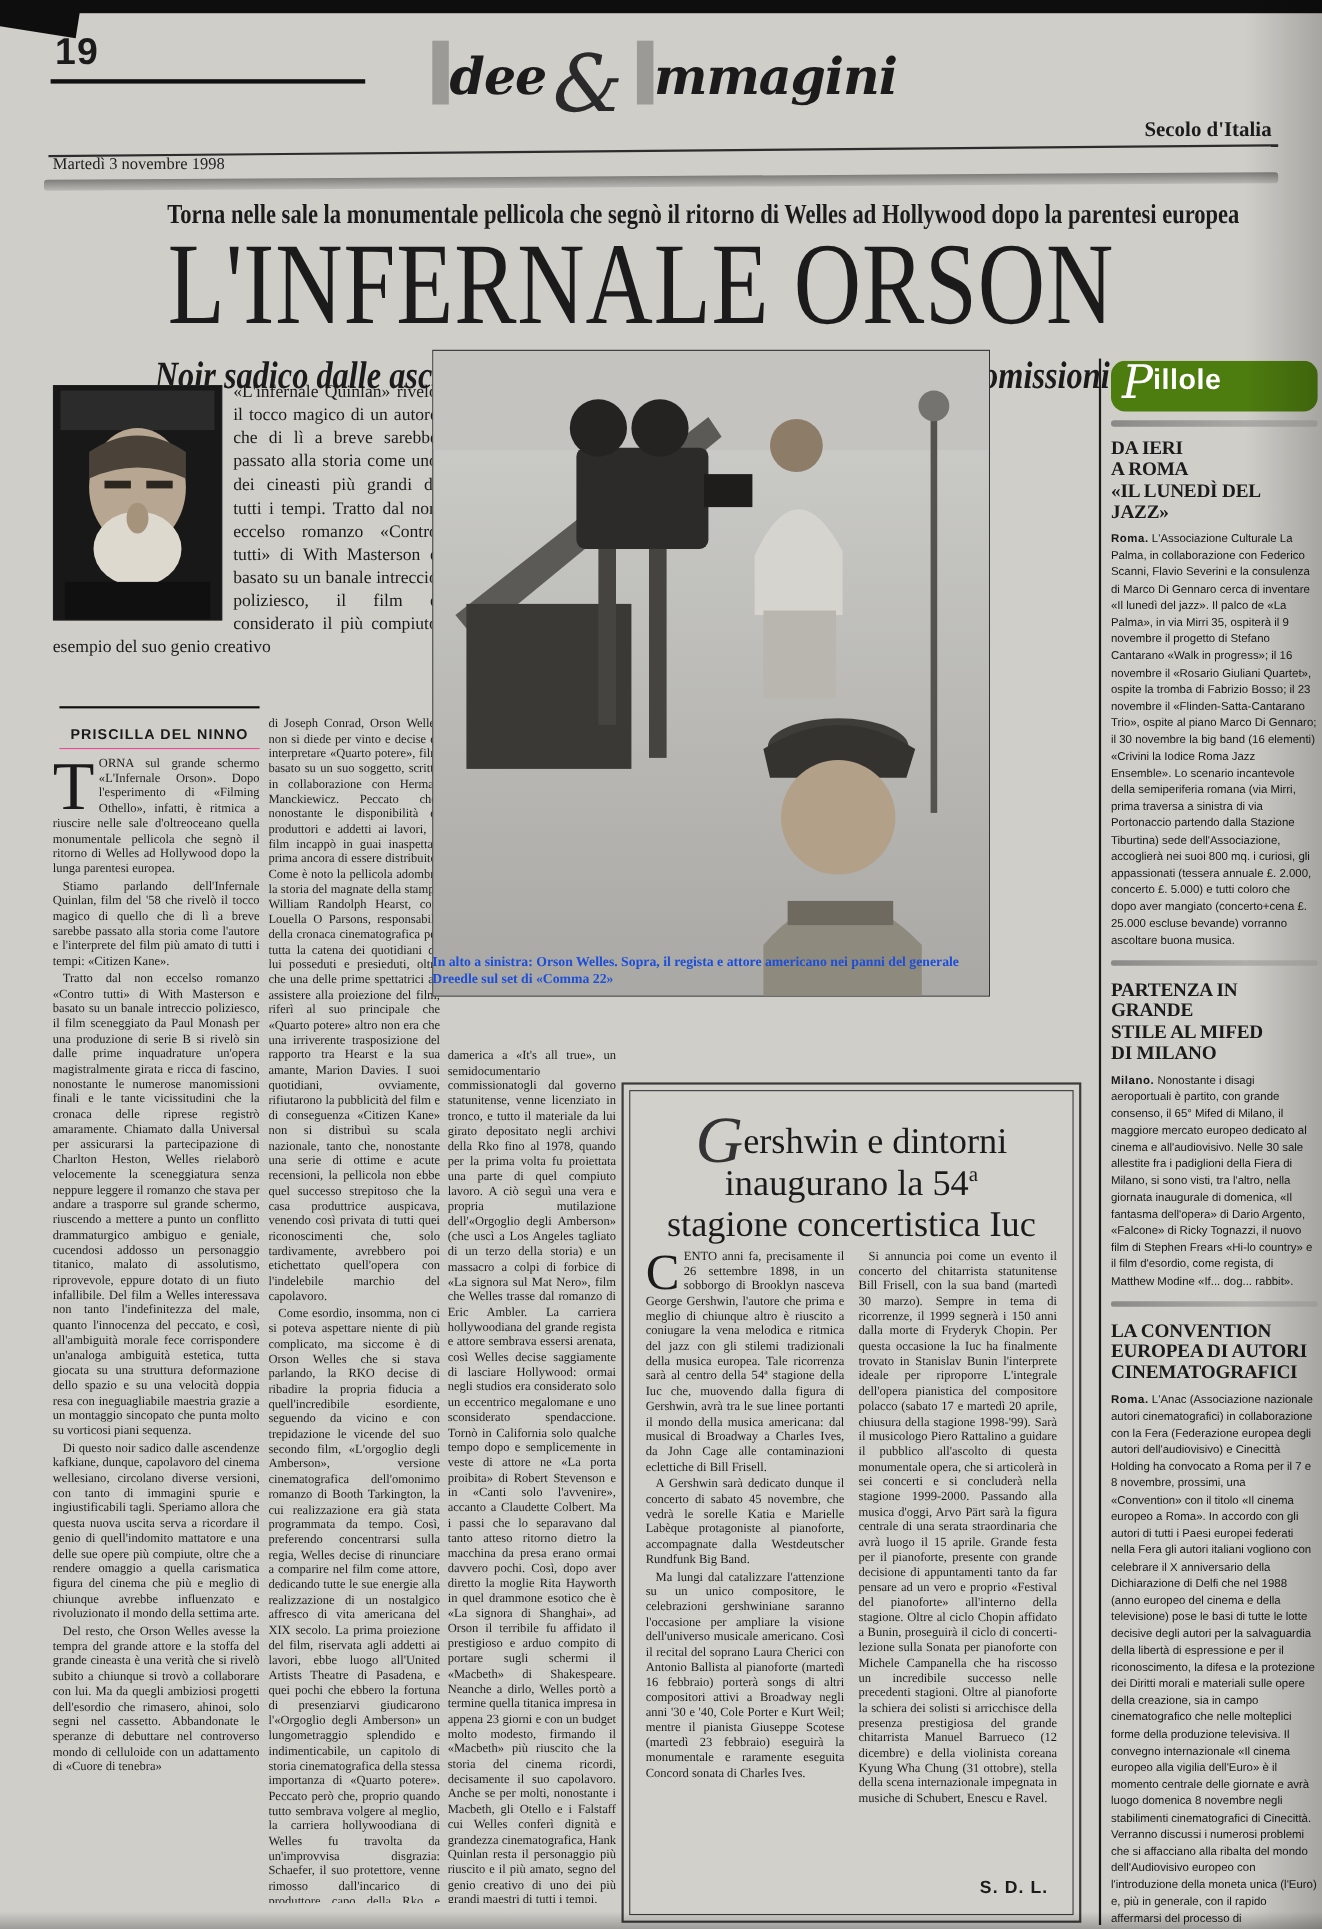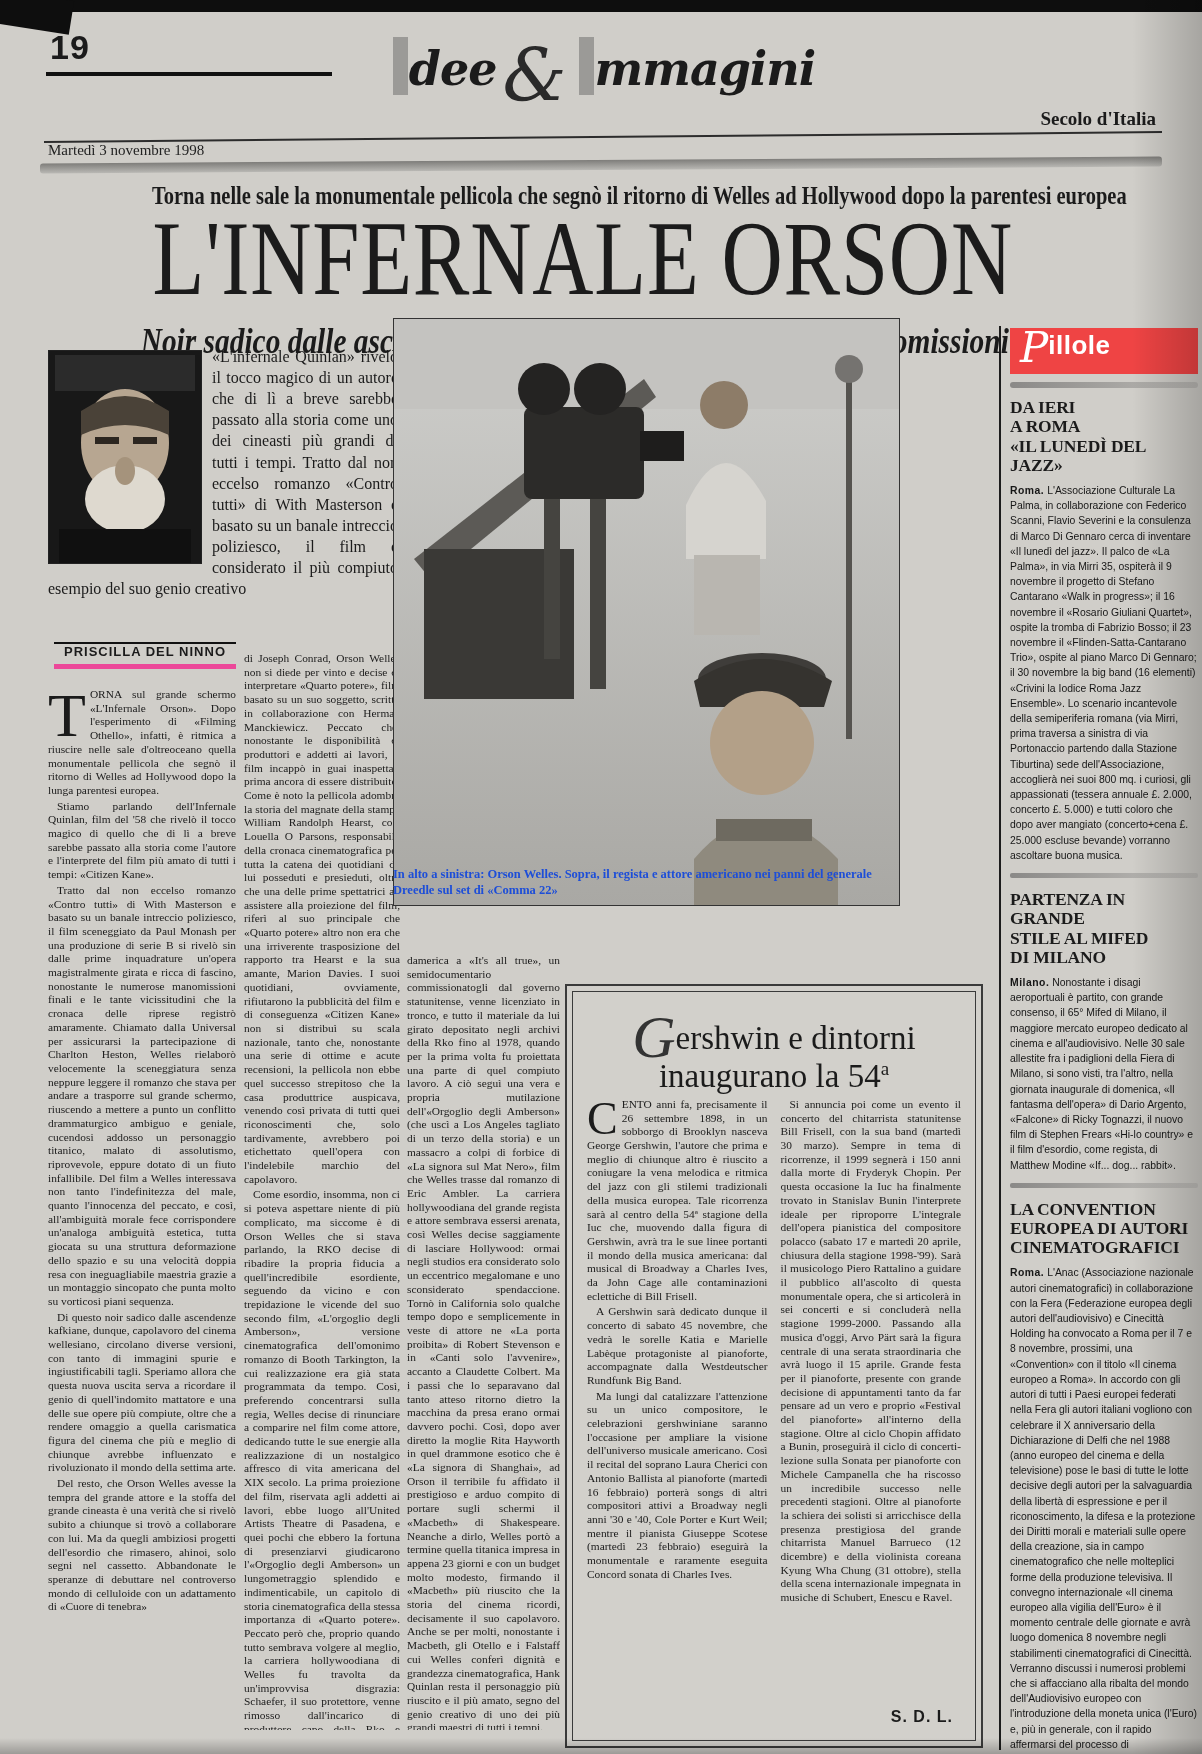--- a/index.html
+++ b/index.html
@@ -29,21 +29,21 @@
   .headline .condensed{transform:scaleX(0.80);}
   .subhead{position:absolute;left:45px;top:322px;width:1060px;text-align:center;font-size:35px;font-style:italic;font-weight:600;}
   .subhead .condensed{transform:scaleX(0.84);}
 
   
   .lead-block{position:absolute;left:48px;top:346px;width:350px;height:290px;font-size:16px;line-height:1.32;text-align:justify;overflow:hidden;}
   .portrait{float:left;width:152px;height:212px;margin:4px 10px 4px 0;border:1px solid #222;background:#151515;}
   .lead-block p{margin:0;}
 
   
-  .byline{position:absolute;left:54px;top:642px;width:182px;border-top:2px solid #111;border-bottom:5px solid #ec4899;padding:0 0 5px;text-align:center;font-family:"Liberation Sans",sans-serif;font-weight:bold;font-size:13px;letter-spacing:1px;}
+  .byline{position:absolute;left:54px;top:642px;width:182px;border-top:2px solid #111;border-bottom:1px solid #ec4899;padding:16px 0 5px;text-align:center;font-family:"Liberation Sans",sans-serif;font-weight:bold;font-size:13px;letter-spacing:1px;}
 
   
   .bodycol{position:absolute;font-size:11.4px;line-height:13.7px;text-align:justify;overflow:hidden;}
   .bodycol p{margin:0 0 2px 0;text-indent:9px;}
   .bodycol p.nofirst{text-indent:0;}
   .col1{left:48px;top:688px;width:188px;height:1042px;}
   .col2{left:244px;top:652px;width:156px;height:1078px;}
   .col3{left:407px;top:954px;width:153px;height:776px;}
   .dropcap{float:left;font-size:62px;line-height:50px;padding:2px 4px 0 0;font-weight:400;}
 
@@ -59,21 +59,21 @@
   .g-head sup{font-size:19px;}
   .g-text{column-count:2;column-gap:13px;height:556px;overflow:hidden;font-size:11.4px;line-height:13.7px;text-align:justify;}
   .g-text p{margin:0 0 2px;text-indent:9px;}
   .g-text p.nofirst{text-indent:0;}
   .g-text .dropcap{font-size:46px;line-height:38px;}
   .g-sign{position:absolute;right:22px;bottom:14px;font-family:Liberation Sans, sans-serif;font-weight:bold;font-size:16px;letter-spacing:1px;}
 
   
   .side-rule{position:absolute;left:999px;top:326px;width:2px;height:1424px;background:#1c1c1c;}
   .sidebar{position:absolute;left:1010px;top:328px;width:188px;height:1422px;overflow:hidden;font-family:"Liberation Sans",sans-serif;}
-  .pillole{background:#ef4444;color:#fff;padding:2px 10px 6px;height:38px;}
+  .pillole{background:#4d7c0f;color:#fff;padding:2px 10px 6px;height:38px;border-radius:13px;}
   .pillole .pcap{font-family:"DejaVu Serif",serif;font-style:italic;font-size:42px;line-height:34px;vertical-align:-8px;}
   .pillole .prest{font-weight:bold;font-size:26px;letter-spacing:0.5px;}
   .side-bar-div{height:6px;background:linear-gradient(to right,#8a8987,#bcbab6);margin:8px 0 10px;border-radius:3px;}
   .side-title{font-family:"Liberation Serif",serif;font-weight:bold;font-size:17.5px;line-height:1.1;white-space:pre-line;margin:6px 0 8px;letter-spacing:-0.2px;}
   .side-text{font-size:10.4px;line-height:15.2px;color:#161616;text-align:left;margin-bottom:10px;}
   .side-text .dl{font-weight:bold;letter-spacing:0.5px;}
   .sep{height:5px;background:linear-gradient(to right,#8a8987,#c2c0bc);margin:10px 0 12px;border-radius:2px;}
 </style>
 </head>
 <body>
@@ -161,20 +161,21 @@
     <rect x="452" y="60" width="6" height="360" fill="#55534f"></rect>
     <circle cx="455" cy="50" r="14" fill="#757370"></circle>
   </svg>
   <div class="caption">In alto a sinistra: Orson Welles. Sopra, il regista e attore americano nei panni del generale Dreedle sul set di «Comma 22»</div>
 
   <div class="gbox">
     <div class="gbox-inner">
       <div class="g-head">
         <span class="gcap">G</span><span>ershwin e dintorni</span><br>
         <span>inaugurano la 54</span><sup>a</sup><br>
+        <span>stagione concertistica Iuc</span>
       </div>
       <div class="g-text">
         <p class="nofirst"><span class="dropcap">C</span><span>ENTO anni fa, precisamente il 26 settembre 1898, in un sobborgo di Brooklyn nasceva George Gershwin, l'autore che prima e meglio di chiunque altro è riuscito a coniugare la vena melodica e ritmica del jazz con gli stilemi tradizionali della musica europea. Tale ricorrenza sarà al centro della 54ª stagione della Iuc che, muovendo dalla figura di Gershwin, avrà tra le sue linee portanti il mondo della musica americana: dal musical di Broadway a Charles Ives, da John Cage alle contaminazioni eclettiche di Bill Frisell.</span></p>
         <p>A Gershwin sarà dedicato dunque il concerto di sabato 45 novembre, che vedrà le sorelle Katia e Marielle Labèque protagoniste al pianoforte, accompagnate dalla Westdeutscher Rundfunk Big Band.</p>
         <p>Ma lungi dal catalizzare l'attenzione su un unico compositore, le celebrazioni gershwiniane saranno l'occasione per ampliare la visione dell'universo musicale americano. Così il recital del soprano Laura Cherici con Antonio Ballista al pianoforte (martedì 16 febbraio) porterà songs di altri compositori attivi a Broadway negli anni '30 e '40, Cole Porter e Kurt Weil; mentre il pianista Giuseppe Scotese (martedì 23 febbraio) eseguirà la monumentale e raramente eseguita Concord sonata di Charles Ives.</p>
         <p>Si annuncia poi come un evento il concerto del chitarrista statunitense Bill Frisell, con la sua band (martedì 30 marzo). Sempre in tema di ricorrenze, il 1999 segnerà i 150 anni dalla morte di Fryderyk Chopin. Per questa occasione la Iuc ha finalmente trovato in Stanislav Bunin l'interprete ideale per riproporre L'integrale dell'opera pianistica del compositore polacco (sabato 17 e martedì 20 aprile, chiusura della stagione 1998-'99). Sarà il musicologo Piero Rattalino a guidare il pubblico all'ascolto di questa monumentale opera, che si articolerà in sei concerti e si concluderà nella stagione 1999-2000. Passando alla musica d'oggi, Arvo Pärt sarà la figura centrale di una serata straordinaria che avrà luogo il 15 aprile. Grande festa per il pianoforte, presente con grande decisione di appuntamenti tanto da far pensare ad un vero e proprio «Festival del pianoforte» all'interno della stagione. Oltre al ciclo Chopin affidato a Bunin, proseguirà il ciclo di concerti-lezione sulla Sonata per pianoforte con Michele Campanella che ha riscosso un incredibile successo nelle precedenti stagioni. Oltre al pianoforte la schiera dei solisti si arricchisce della presenza prestigiosa del grande chitarrista Manuel Barrueco (12 dicembre) e della violinista coreana Kyung Wha Chung (31 ottobre), stella della scena internazionale impegnata in musiche di Schubert, Enescu e Ravel.</p>
       </div>
       <div class="g-sign">S. D. L.</div>
     </div>
   </div>

